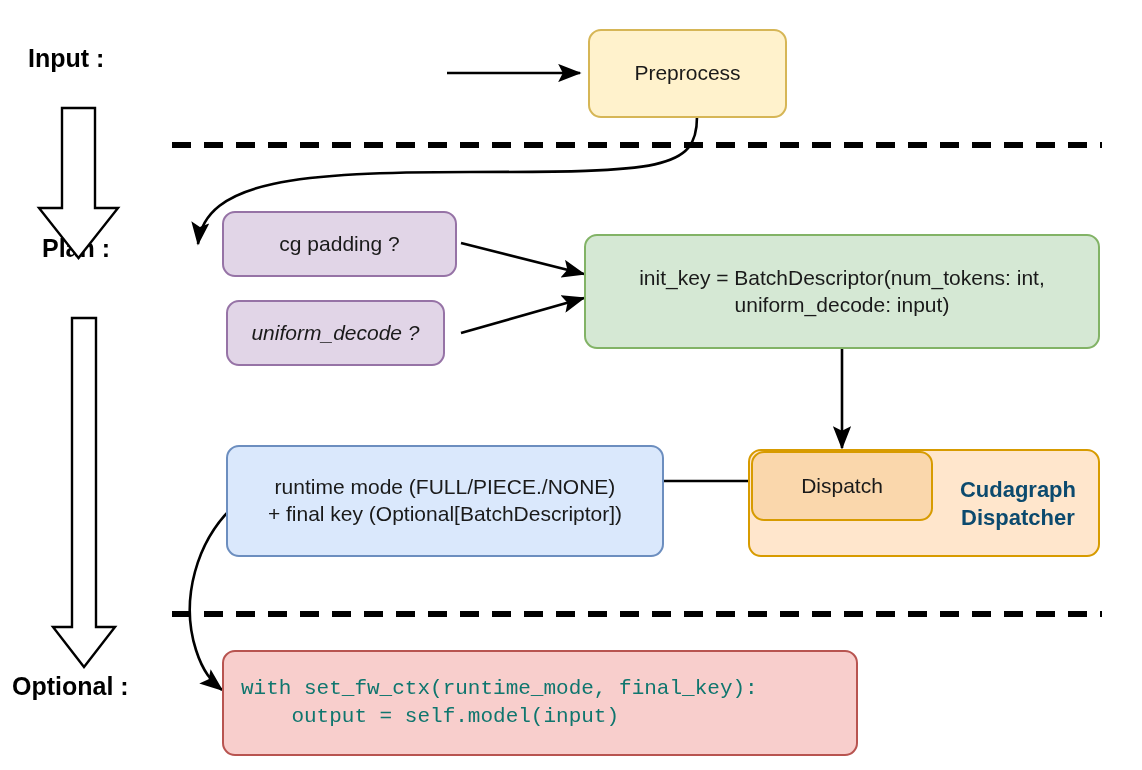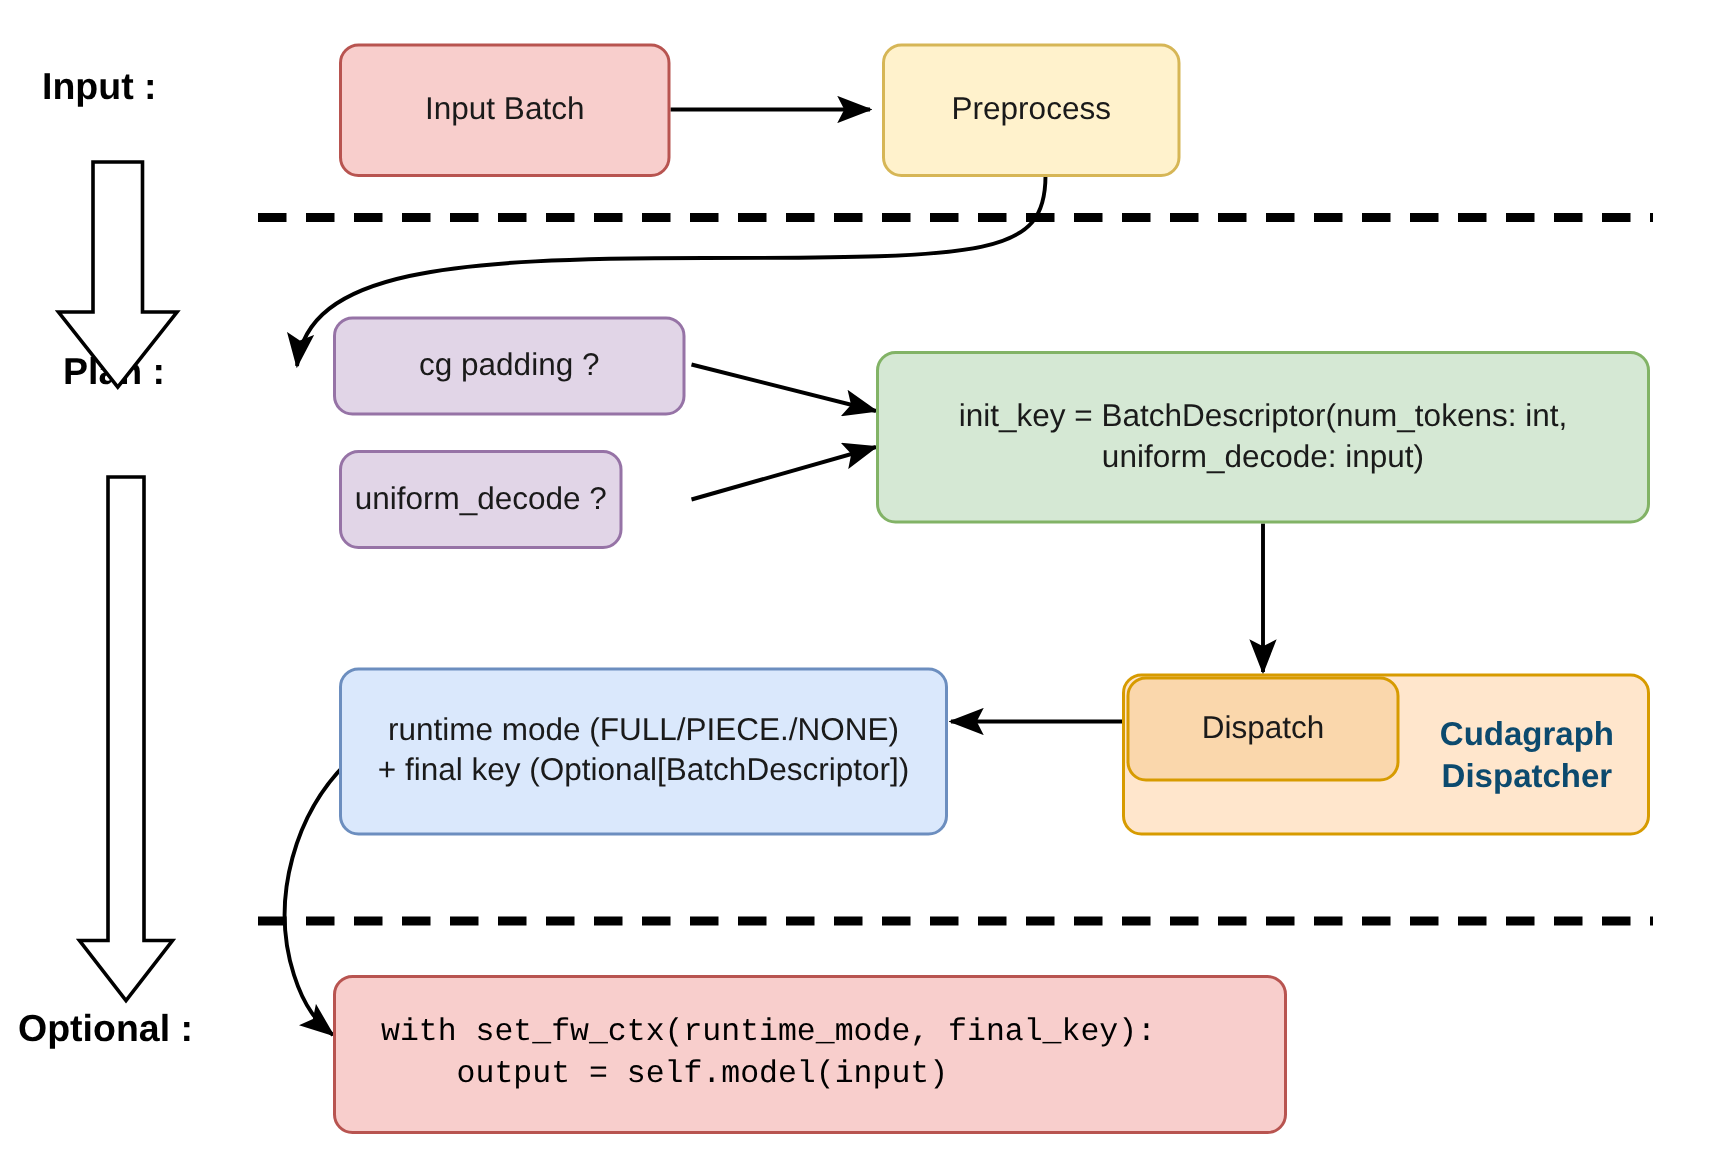--- a/index.html
+++ b/index.html
@@ -74,23 +74,23 @@
   .node-orange-inner {
     background: #fad7ac;
     border-color: #d79b00;
   }
   .code-node {
     font-family: "Liberation Mono", monospace;
     font-size: 21px;
     text-align: left;
     justify-content: flex-start;
     white-space: pre;
-    padding-left: 30px;
+    padding-left: 17px;
     line-height: 1.35;
-    color: #000000;
+    color: #0f766e;
   }
   .cudagraph-label {
     position: absolute;
     right: 22px;
     top: 50%;
     transform: translateY(-50%);
     text-align: center;
     font-size: 22px;
     color: #0c4a6e;
     line-height: 1.25;
@@ -130,33 +130,30 @@
 
     <line x1="461" y1="333" x2="584" y2="298" stroke="#000000" stroke-width="2.6" marker-end="url(#arrowhead)"></line>
 
     <line x1="842" y1="349" x2="842" y2="448" stroke="#000000" stroke-width="2.6" marker-end="url(#arrowhead)"></line>
 
     <line x1="750" y1="481" x2="634" y2="481" stroke="#000000" stroke-width="2.6" marker-end="url(#arrowhead)"></line>
 
     <path d="M 236,504 C 196,540 180,600 196,650 C 203,672 212,682 222,690" fill="none" stroke="#000000" stroke-width="2.6" marker-end="url(#arrowhead)"></path>
   </svg>
 
-  <div class="node node-pink" style="left:226px; top:29px; width:221px; height:89px;">
-    <span>Input Batch</span>
-  </div>
 
   <div class="node node-yellow" style="left:588px; top:29px; width:199px; height:89px;">
     <span>Preprocess</span>
   </div>
 
   <div class="node node-purple" style="left:222px; top:211px; width:235px; height:66px;">
     <span>cg padding ?</span>
   </div>
 
-  <div class="node node-purple" style="left:226px; top:300px; width:189px; height:66px;">
+  <div class="node node-purple" style="left:226px; top:300px; width:219px; height:66px;font-style:italic;">
     <span>uniform_decode ?</span>
   </div>
 
   <div class="node node-green" style="left:584px; top:234px; width:516px; height:115px;">
     <span>
       <span>init_key = BatchDescriptor(num_tokens: int,</span><br>
       <span>uniform_decode: input)</span>
     </span>
   </div>
 
@@ -164,21 +161,21 @@
     <div class="cudagraph-label">
       <span>Cudagraph</span><br>
       <span>Dispatcher</span>
     </div>
   </div>
 
   <div class="node node-orange-inner" style="left:751px; top:451px; width:182px; height:70px;">
     <span>Dispatch</span>
   </div>
 
-  <div class="node node-blue" style="left:226px; top:445px; width:406px; height:112px;">
+  <div class="node node-blue" style="left:226px; top:445px; width:438px; height:112px;">
     <span>
       <span>runtime mode (FULL/PIECE./NONE)</span><br>
       <span>+ final key (Optional[BatchDescriptor])</span>
     </span>
   </div>
 
   <div class="node node-pink code-node" style="left:222px; top:650px; width:636px; height:106px;">
     <span><span>with set_fw_ctx(runtime_mode, final_key):</span>
 <span>    output = self.model(input)</span></span>
   </div>

